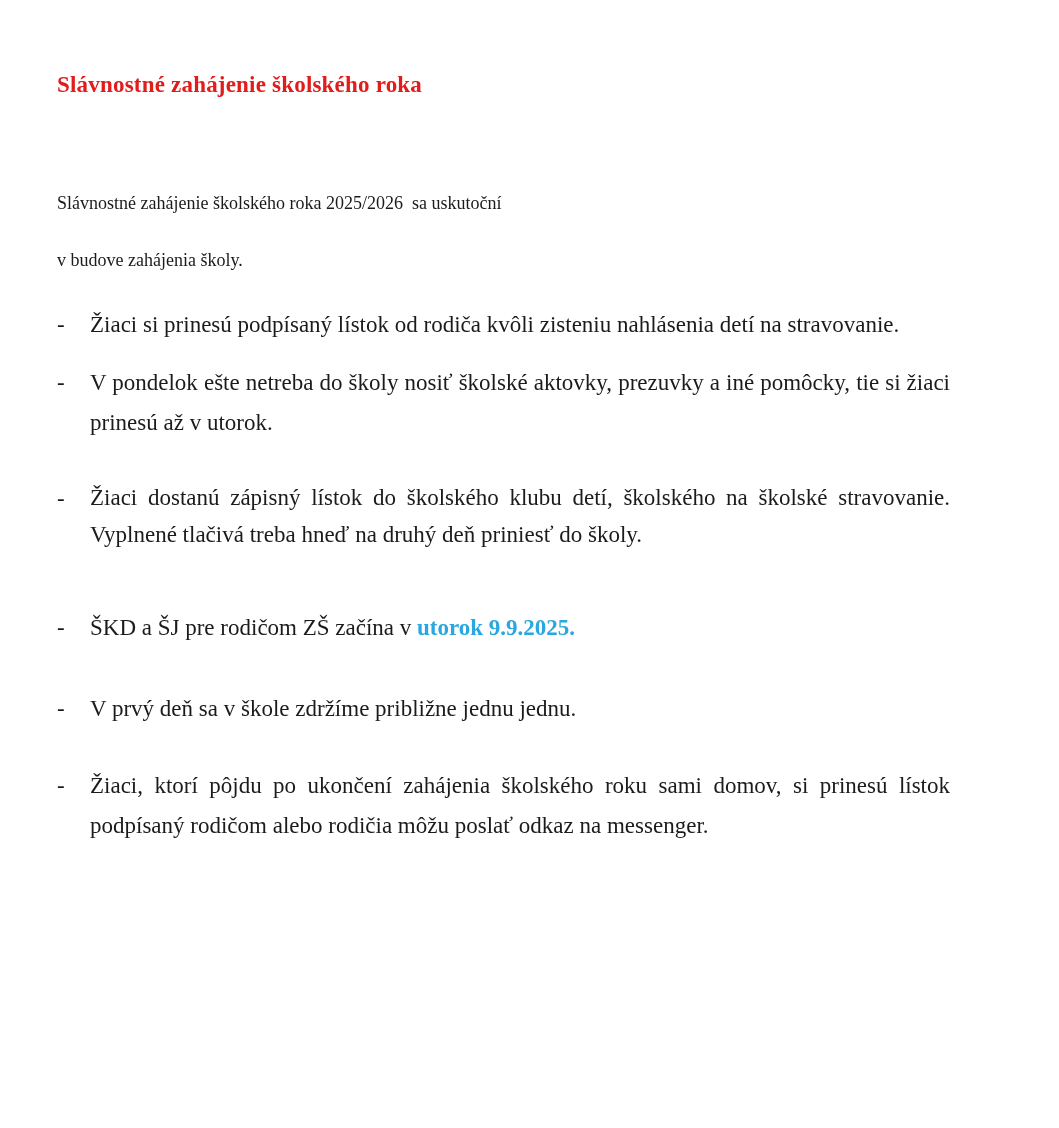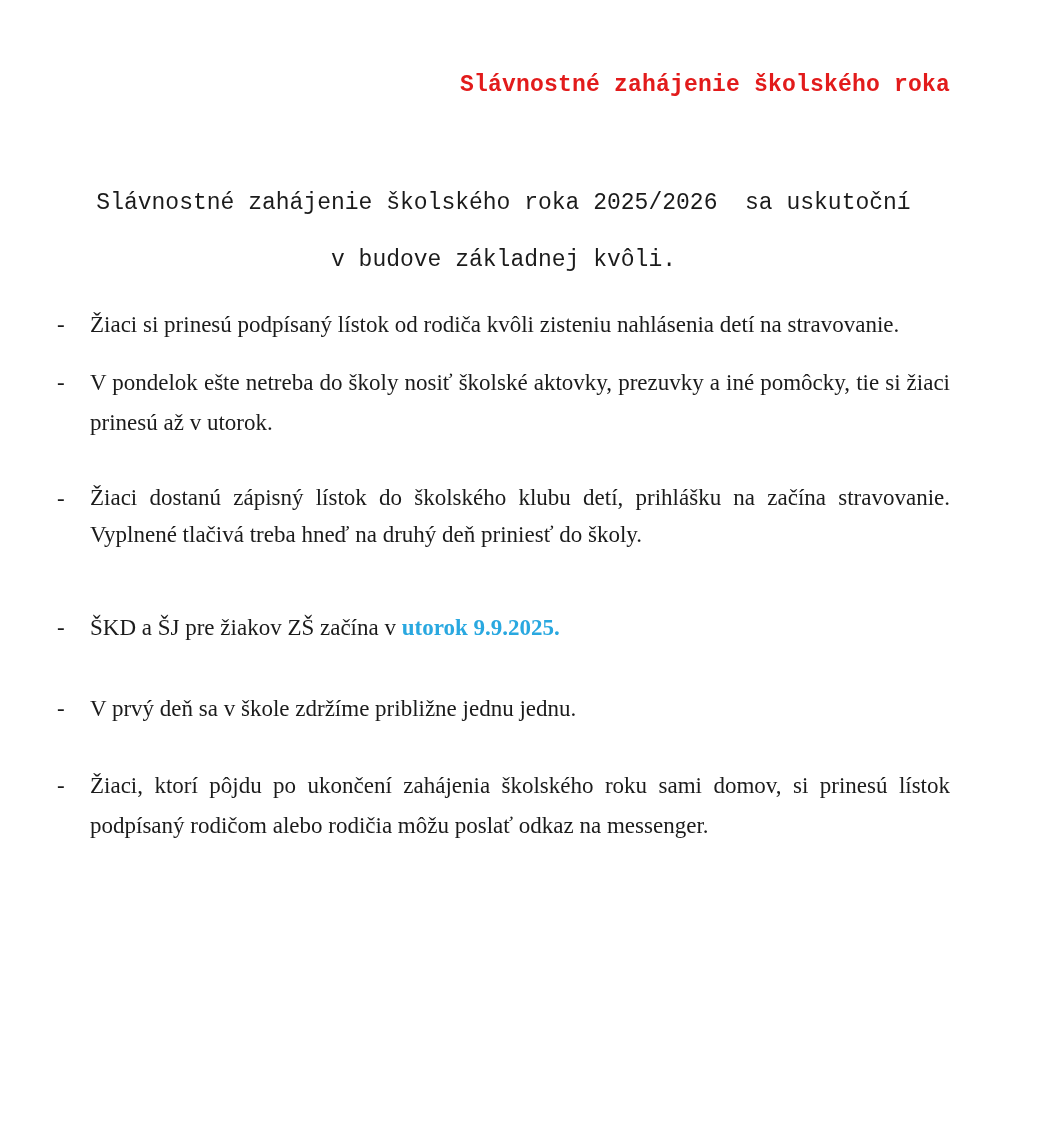--- a/index.html
+++ b/index.html
@@ -16,35 +16,32 @@
     font-family:"Liberation Serif","DejaVu Serif",serif;
     color:var(--ink);
     overflow:hidden;
   }
   .page{
     width:1059px;height:1128px;
     padding:72px 109px 0 57px;
   }
   .title{
     margin:0 0 90px 0;
-    text-align:right;
+    text-align:left;
     font-size:23px;
     font-weight:bold;
     color:var(--red);
     letter-spacing:0.2px;
-    font-family:Liberation Mono, monospace;
   }
   .intro-block{margin:0 0 30px 0;}
   .intro{
     margin:0 0 27px 0;
-    text-align:center;
-    font-size:23px;
+    font-size:18px;
     line-height:30px;
     white-space:pre-wrap;
-    font-family:Liberation Mono, monospace;
   }
   .intro.highlight{
     color:var(--cyan);
     font-weight:bold;
   }
   .bullet{
     display:flex;
     font-size:23px;
     line-height:40px;
   }
@@ -69,43 +66,43 @@
 </style>
 </head>
 <body>
 
 <div class="page">
 
   <h1 class="title">Slávnostné zahájenie školského roka</h1>
 
   <div class="intro-block">
     <p class="intro">Slávnostné zahájenie školského roka 2025/2026  sa uskutoční</p>
-    <p class="intro">v budove základnej kvôli.</p>
+    <p class="intro">v budove zahájenia školy.</p>
   </div>
 
   <div>
 
     <div class="bullet mb18">
       <span class="marker">-</span>
       <div class="btext">Žiaci si prinesú podpísaný lístok od rodiča kvôli zisteniu nahlásenia detí na stravovanie.</div>
     </div>
 
     <div class="bullet mb36">
       <span class="marker">-</span>
       <div class="btext">V pondelok ešte netreba do školy nosiť školské aktovky, prezuvky a iné pomôcky, tie si žiaci prinesú až v utorok.</div>
     </div>
 
     <div class="bullet mb55">
       <span class="marker">-</span>
-      <div class="btext tight">Žiaci dostanú zápisný lístok do školského klubu detí, prihlášku na začína stravovanie. Vyplnené tlačivá treba hneď na druhý deň priniesť do školy.</div>
+      <div class="btext tight">Žiaci dostanú zápisný lístok do školského klubu detí, školského na školské stravovanie. Vyplnené tlačivá treba hneď na druhý deň priniesť do školy.</div>
     </div>
 
     <div class="bullet mb41">
       <span class="marker">-</span>
-      <div class="btext"><span>ŠKD a ŠJ pre žiakov ZŠ začína v </span><span class="cyan">utorok 9.9.2025.</span></div>
+      <div class="btext"><span>ŠKD a ŠJ pre rodičom ZŠ začína v </span><span class="cyan">utorok 9.9.2025.</span></div>
     </div>
 
     <div class="bullet mb37">
       <span class="marker">-</span>
       <div class="btext">V prvý deň sa v škole zdržíme približne jednu jednu.</div>
     </div>
 
     <div class="bullet">
       <span class="marker">-</span>
       <div class="btext">Žiaci, ktorí pôjdu po ukončení zahájenia školského roku sami domov, si prinesú lístok podpísaný rodičom alebo rodičia môžu poslať odkaz na messenger.</div>

